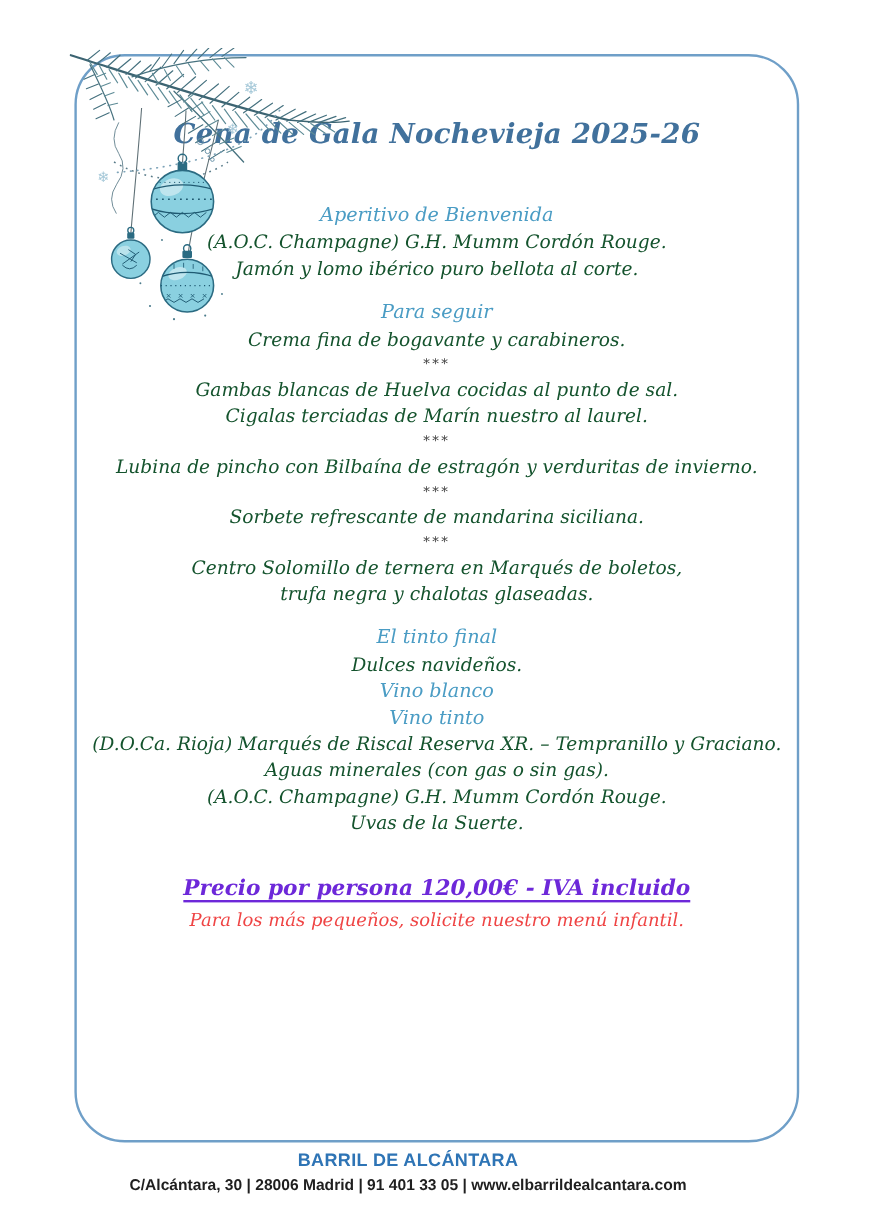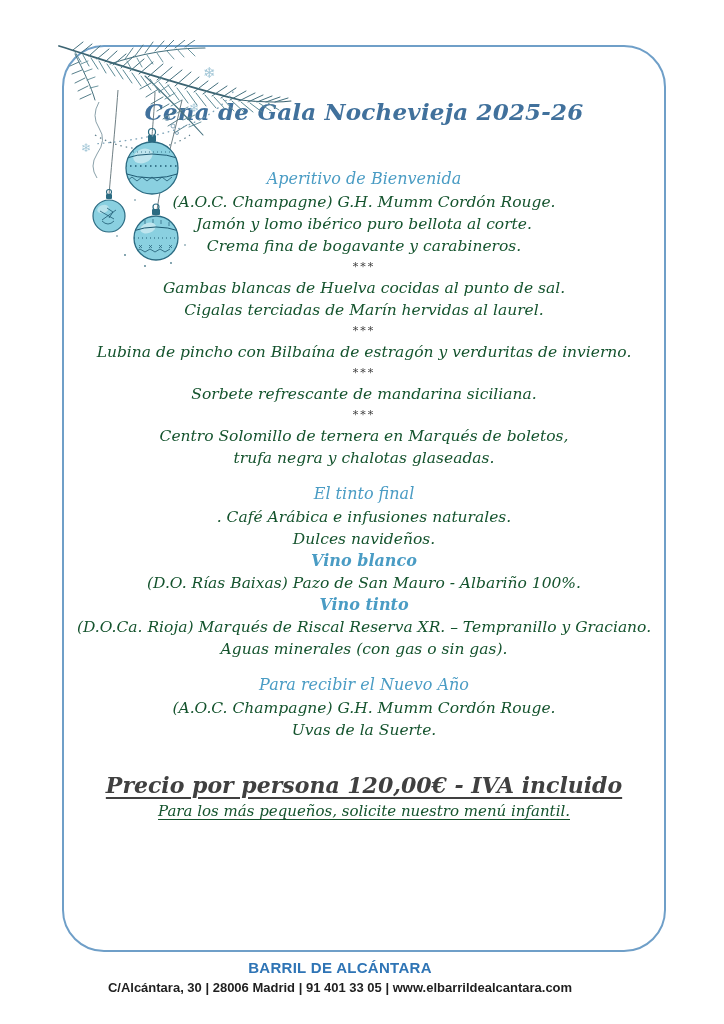--- a/index.html
+++ b/index.html
@@ -47,51 +47,49 @@
     font-weight: 500;
     color: #4a9cc4;
     margin-top: 13px !important;
   }
   .heading.first { margin-top: 40px !important; }
   .subheading {
     font-size: 16px;
     line-height: 22px;
     font-style: italic;
     color: #4a9cc4;
-    font-weight: bold;
   }
   .item {
     font-size: 15.5px;
     line-height: 22px;
     font-style: italic;
     color: #14532d;
   }
   .stars {
     font-size: 11px;
     line-height: 20px;
     color: #3c3c3c;
     letter-spacing: 2px;
   }
   .price-main {
     margin-top: 30px !important;
-    font-size: 22px;
+    font-size: 18px;
     line-height: 28px;
     font-style: italic;
     font-weight: bold;
-    color: #404040;
+    color: #6d28d9;
     text-decoration: underline;
     text-underline-offset: 4px;
     text-decoration-thickness: 1.5px;
   }
   .price-note {
     font-size: 15px;
     line-height: 24px;
     font-style: italic;
-    color: #14532d;
-    text-decoration: underline;
+    color: #ef4444;
     text-underline-offset: 3px;
     text-decoration-thickness: 1px;
   }
 
   
   .footer {
     position: absolute;
     left: 0; top: 958px;
     width: 680px;
     text-align: center;
@@ -131,49 +129,47 @@
 
       <h1 class="title">Cena de Gala Nochevieja 2025-26</h1>
 
       <section>
         <h2 class="heading first">Aperitivo de Bienvenida</h2>
         <p class="item">(A.O.C. Champagne) G.H. Mumm Cordón Rouge.</p>
         <p class="item">Jamón y lomo ibérico puro bellota al corte.</p>
       </section>
 
       <section>
+        <h2 class="heading">Para seguir</h2>
         <p class="item">Crema fina de bogavante y carabineros.</p>
         <p class="stars">***</p>
         <p class="item">Gambas blancas de Huelva cocidas al punto de sal.</p>
-        <p class="item">Cigalas terciadas de Marín hervidas al laurel.</p>
+        <p class="item">Cigalas terciadas de Marín nuestro al laurel.</p>
         <p class="stars">***</p>
         <p class="item">Lubina de pincho con Bilbaína de estragón y verduritas de invierno.</p>
         <p class="stars">***</p>
         <p class="item">Sorbete refrescante de mandarina siciliana.</p>
         <p class="stars">***</p>
         <p class="item">Centro Solomillo de ternera en Marqués de boletos,</p>
         <p class="item">trufa negra y chalotas glaseadas.</p>
       </section>
 
       <section>
         <h2 class="heading">El tinto final</h2>
-        <p class="item">. Café Arábica e infusiones naturales.</p>
         <p class="item">Dulces navideños.</p>
       </section>
 
       <section>
         <p class="subheading">Vino blanco</p>
-        <p class="item">(D.O. Rías Baixas) Pazo de San Mauro - Albariño 100%.</p>
         <p class="subheading">Vino tinto</p>
         <p class="item">(D.O.Ca. Rioja) Marqués de Riscal Reserva XR. – Tempranillo y Graciano.</p>
         <p class="item">Aguas minerales (con gas o sin gas).</p>
       </section>
 
       <section>
-        <h2 class="heading">Para recibir el Nuevo Año</h2>
         <p class="item">(A.O.C. Champagne) G.H. Mumm Cordón Rouge.</p>
         <p class="item">Uvas de la Suerte.</p>
       </section>
 
       <div>
         <p class="price-main">Precio por persona 120,00€ - IVA incluido</p>
         <p class="price-note">Para los más pequeños, solicite nuestro menú infantil.</p>
       </div>
 
     </div>

